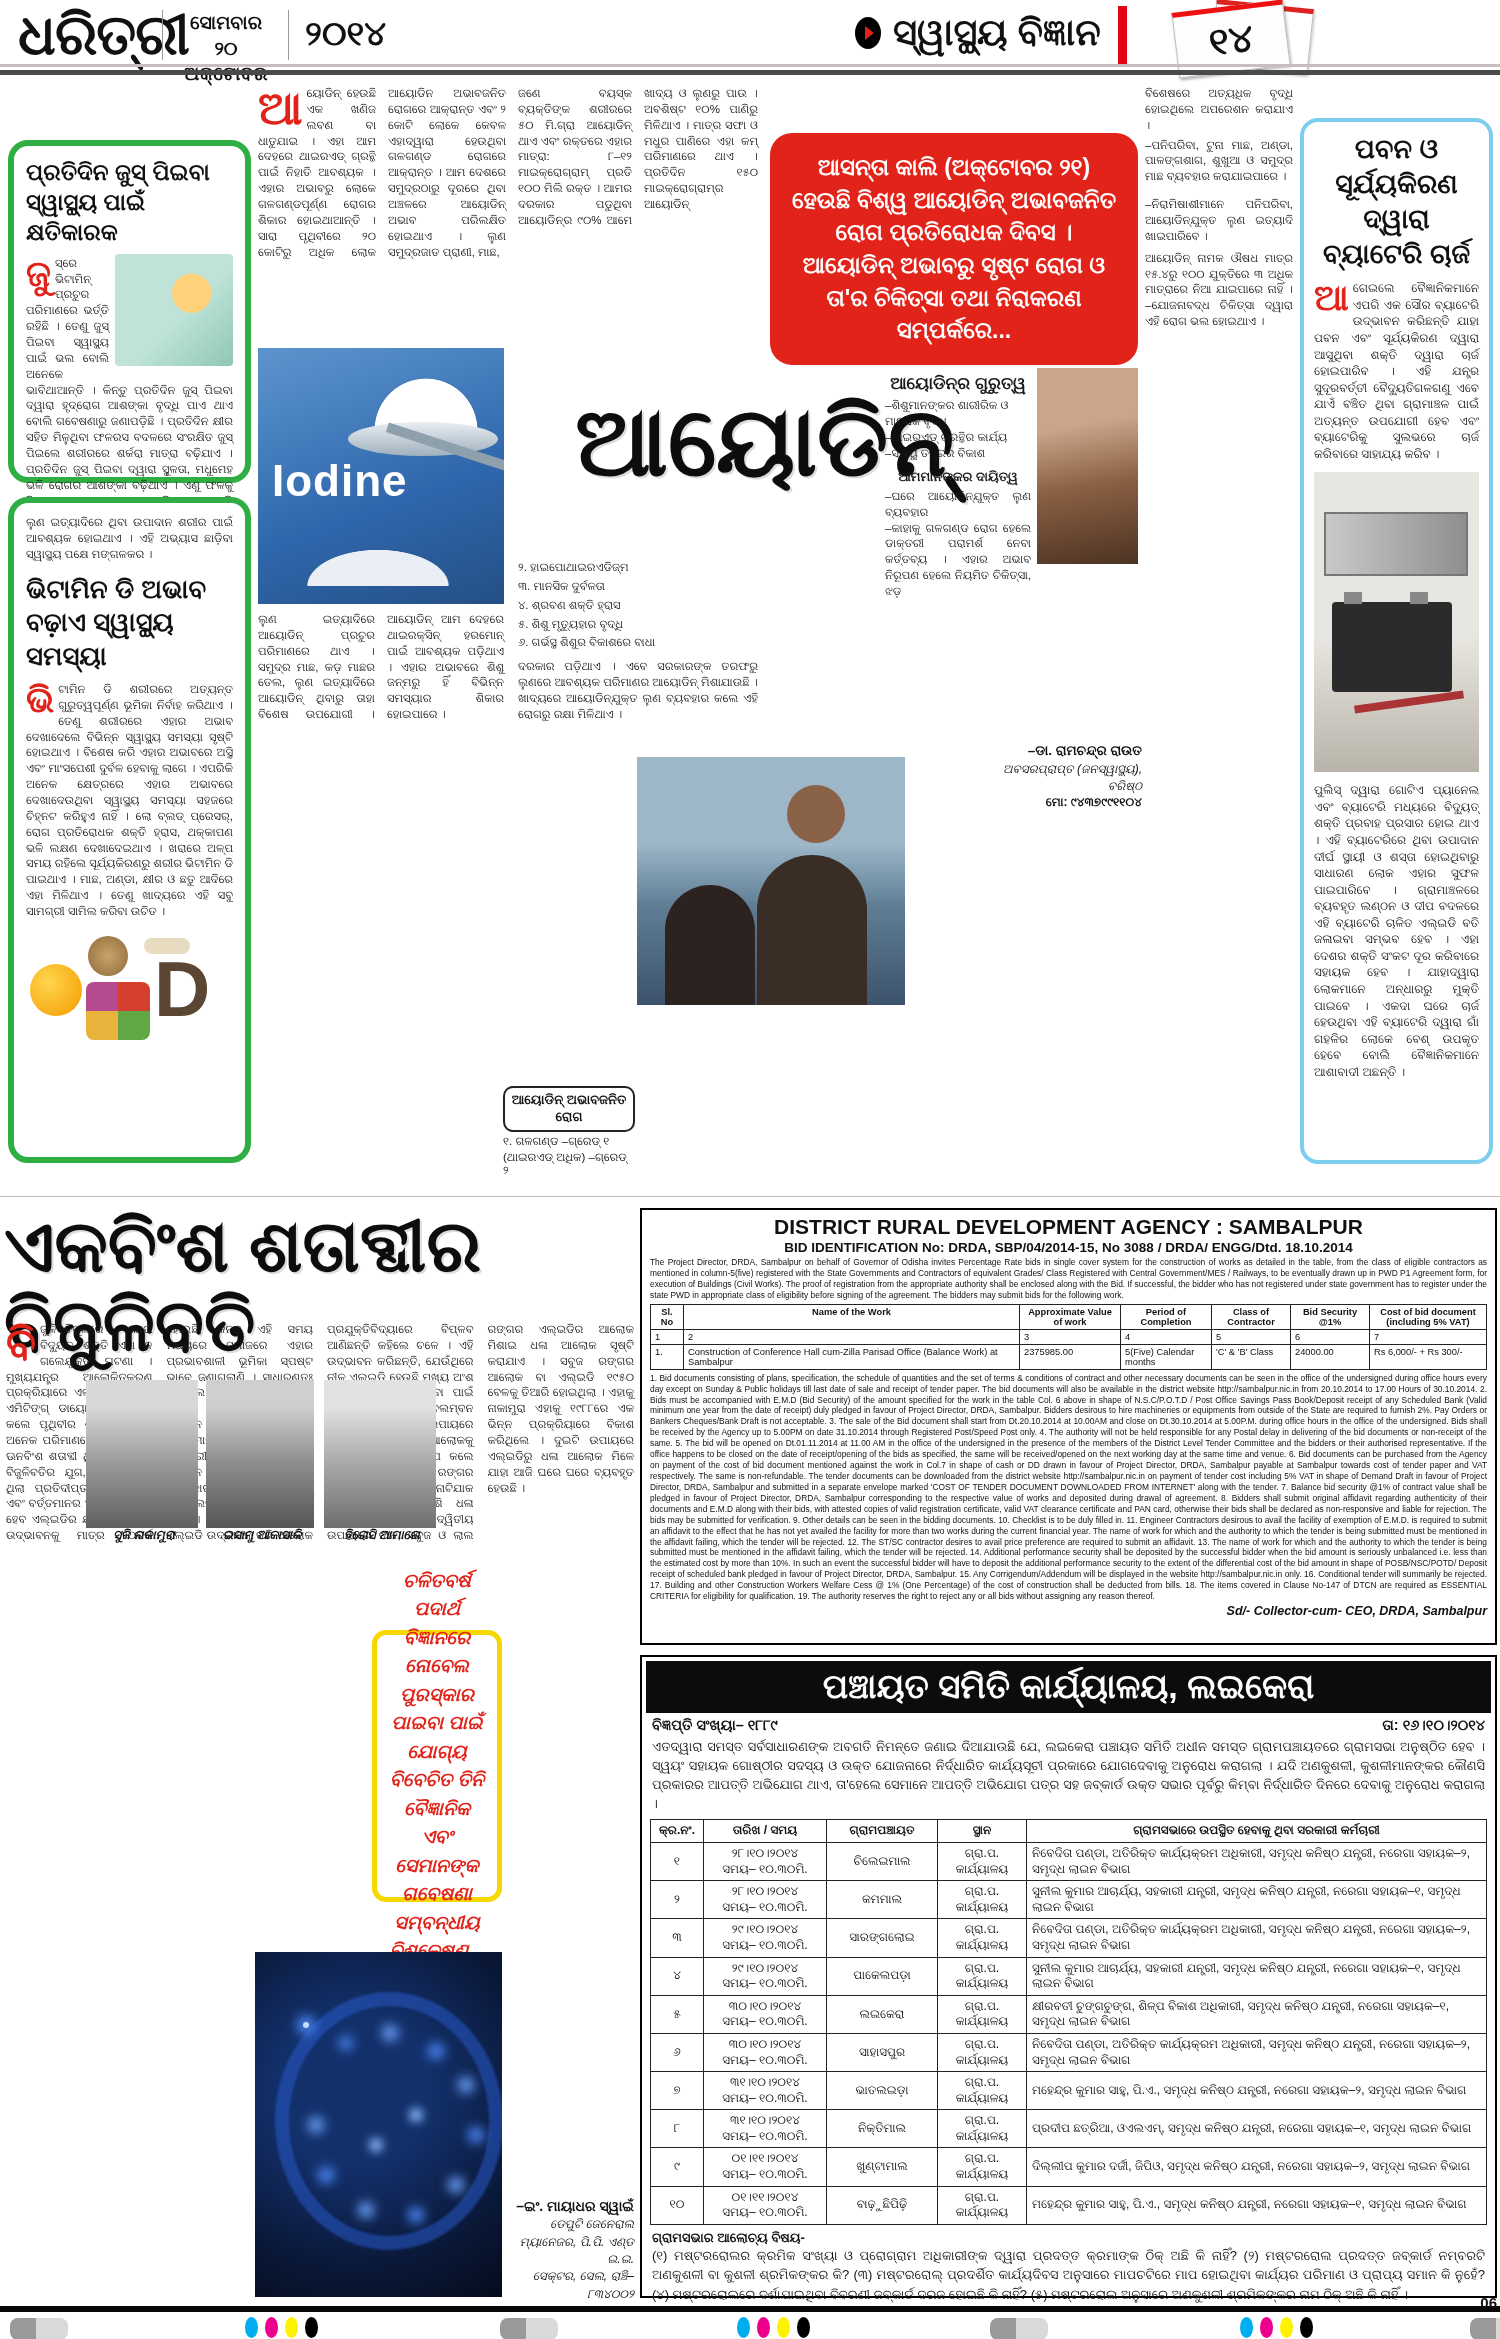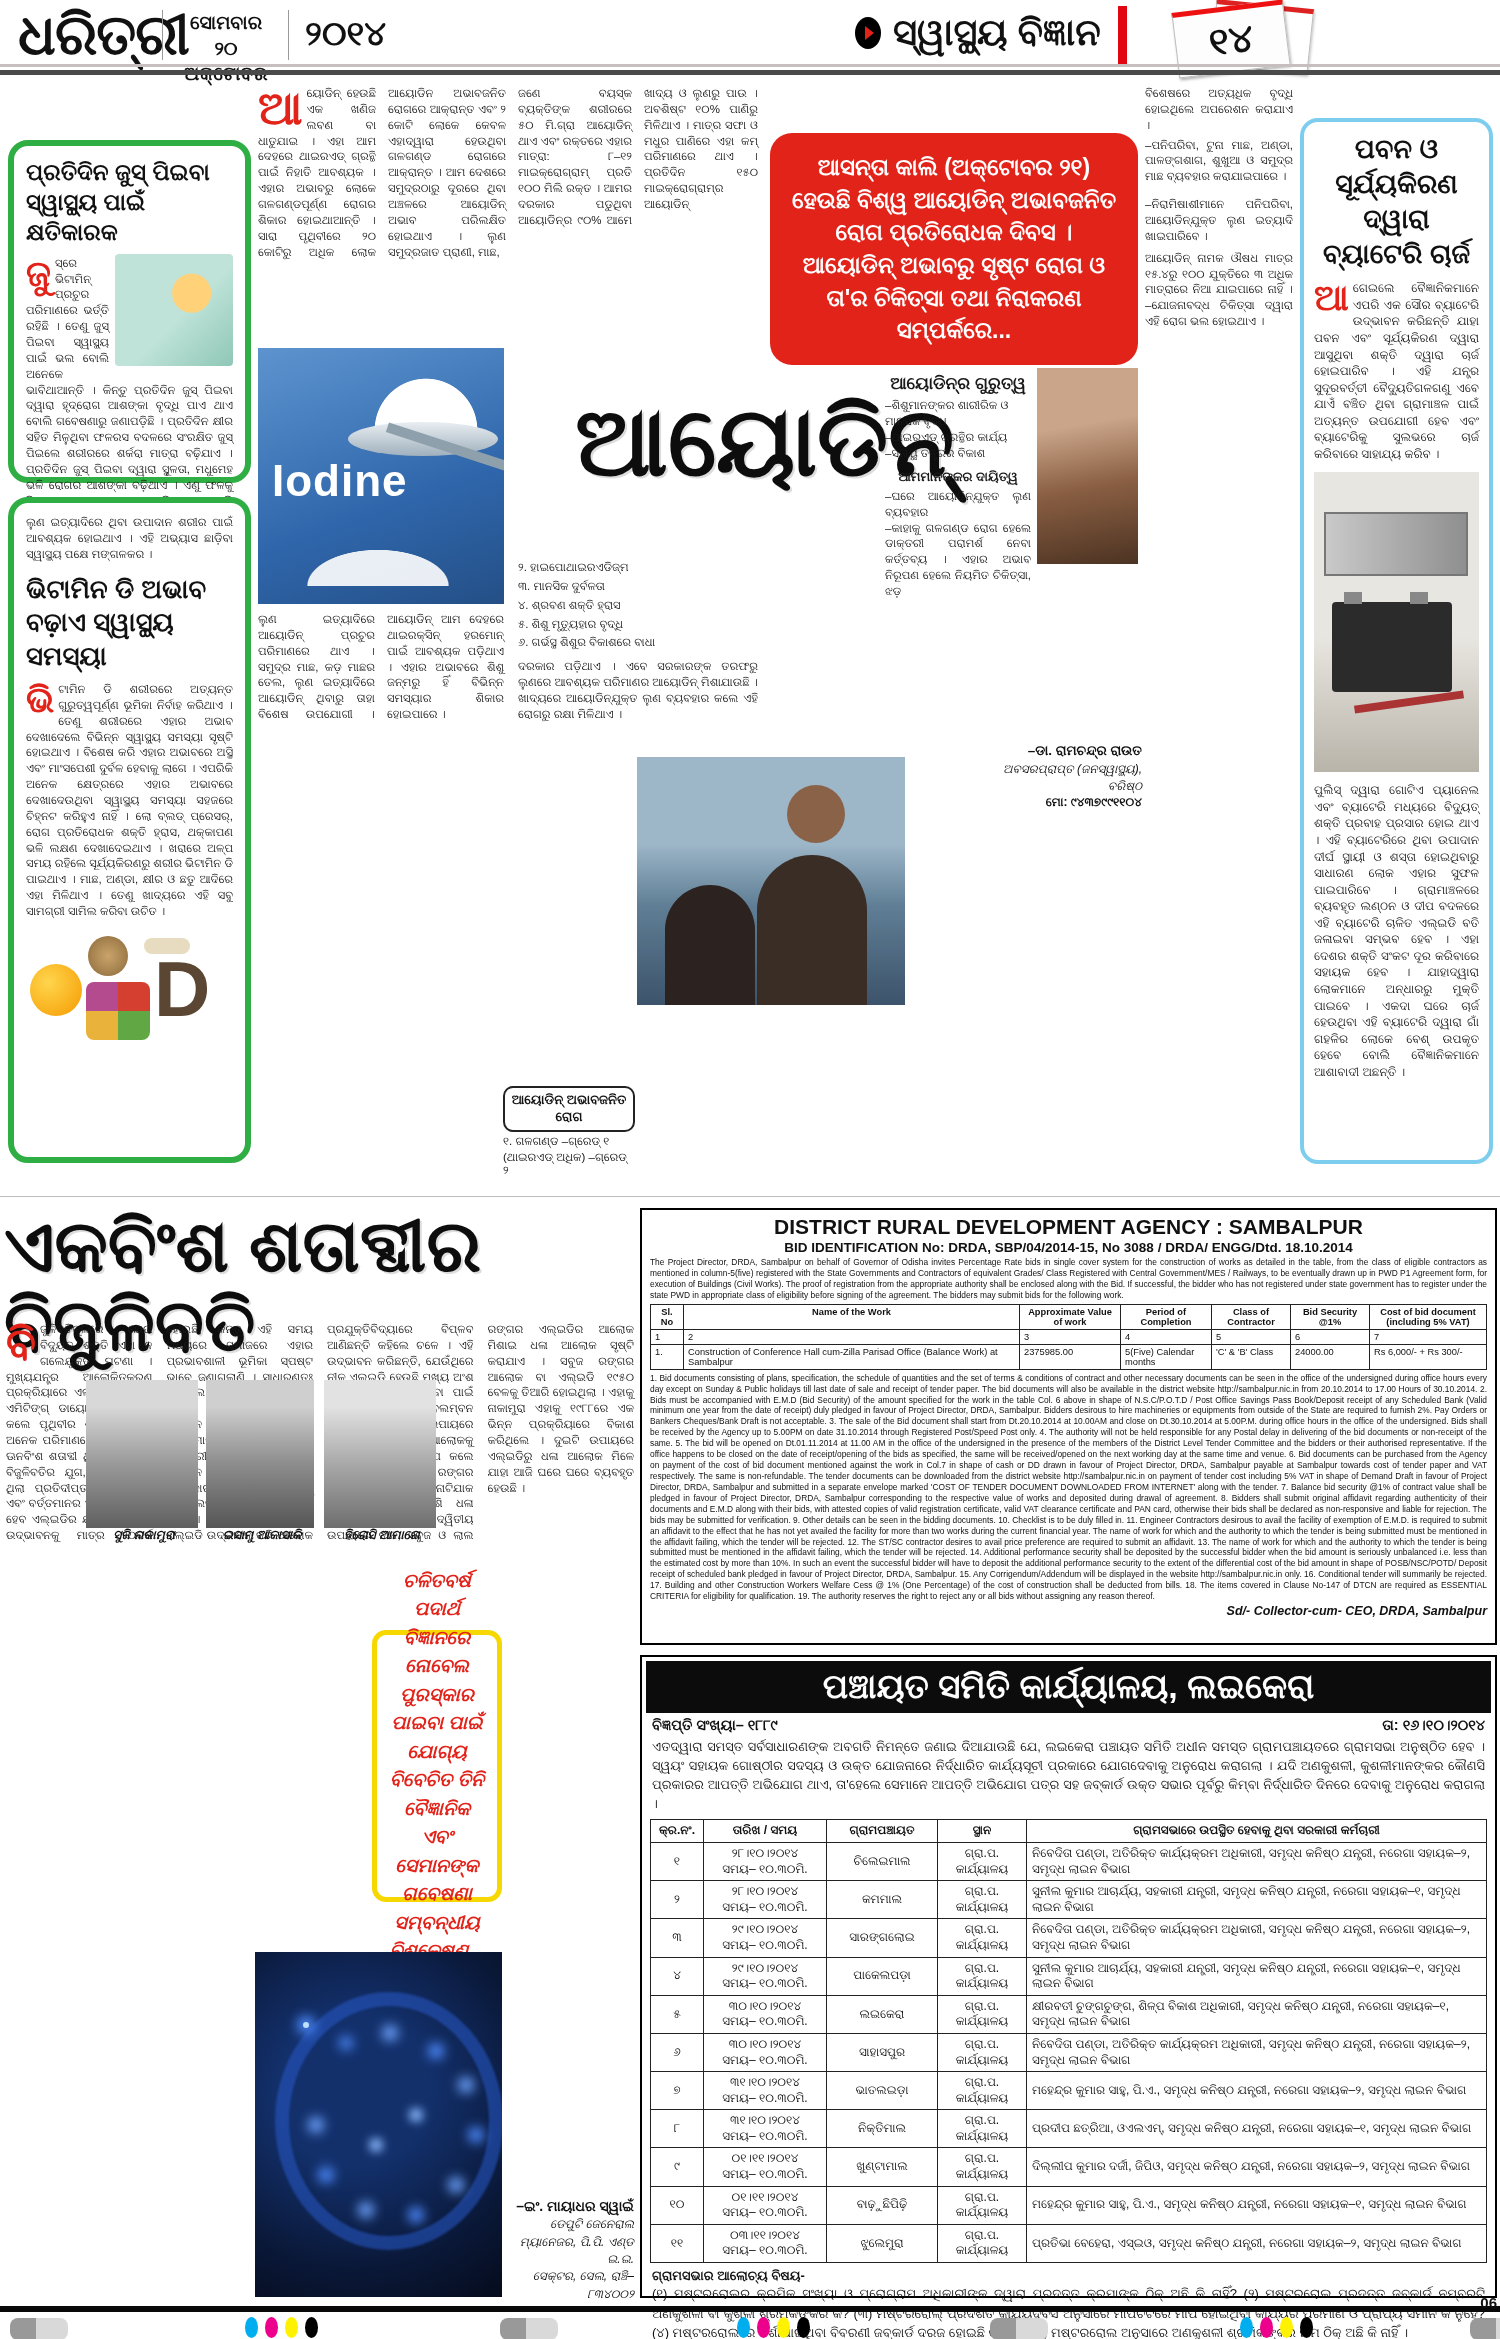--- a/index.html
+++ b/index.html
@@ -374,30 +374,20 @@
             <td style="text-align:center;">୧୦</td>
             <td style="text-align:center;">
               <div>୦୧।୧୧।୨୦୧୪</div>
               <div>ସମୟ– ୧୦.୩୦ମି.</div>
             </td>
             <td style="text-align:center;">ବାଢ଼ୁଛିପିଢ଼ି</td>
             <td style="text-align:center;">ଗ୍ରା.ପ. କାର୍ଯ୍ୟାଳୟ</td>
             <td>ମହେନ୍ଦ୍ର କୁମାର ସାହୁ, ପି.ଏ., ସମୃଦ୍ଧ କନିଷ୍ଠ ଯନ୍ତ୍ରୀ, ନରେଗା ସହାୟକ–୧, ସମୃଦ୍ଧ ଲାଇନ ବିଭାଗ</td>
           </tr>
 
-          <tr>
-            <td style="text-align:center;">୧୧</td>
-            <td style="text-align:center;">
-              <div>୦୩।୧୧।୨୦୧୪</div>
-              <div>ସମୟ– ୧୦.୩୦ମି.</div>
-            </td>
-            <td style="text-align:center;">ଝୁଲେମୁରା</td>
-            <td style="text-align:center;">ଗ୍ରା.ପ. କାର୍ଯ୍ୟାଳୟ</td>
-            <td>ପ୍ରତିଭା ବେହେରା, ଏସ୍‌ଇଓ, ସମୃଦ୍ଧ କନିଷ୍ଠ ଯନ୍ତ୍ରୀ, ନରେଗା ସହାୟକ–୨, ସମୃଦ୍ଧ ଲାଇନ ବିଭାଗ</td>
-          </tr>
         </tbody>
     </table>
     <div style="padding:5px 10px 0;font-size:13px;">
       <span style="font-weight:800;">ଗ୍ରାମସଭାର ଆଲୋଚ୍ୟ ବିଷୟ-</span>
       <div class="jt" style="line-height:1.5;">(୧) ମଷ୍ଟରରୋଲର କ୍ରମିକ ସଂଖ୍ୟା ଓ ପ୍ରୋଗ୍ରାମ ଅଧିକାରୀଙ୍କ ଦ୍ୱାରା ପ୍ରଦତ୍ତ କ୍ରମାଙ୍କ ଠିକ୍ ଅଛି କି ନାହିଁ? (୨) ମଷ୍ଟରରୋଲ ପ୍ରଦତ୍ତ ଜବ୍‌କାର୍ଡ ନମ୍ବରଟି ଅଣକୁଶଳୀ ବା କୁଶଳୀ ଶ୍ରମିକଙ୍କର କି? (୩) ମଷ୍ଟରରୋଲ୍ ପ୍ରଦର୍ଶିତ କାର୍ଯ୍ୟଦିବସ ଅନୁସାରେ ମାପଚଟିରେ ମାପ ହୋଇଥିବା କାର୍ଯ୍ୟର ପରିମାଣ ଓ ପ୍ରାପ୍ୟ ସମାନ କି ନୁହେଁ? (୪) ମଷ୍ଟରରୋଲରେ ଦର୍ଶାଯାଇଥିବା ବିବରଣୀ ଜବ୍‌କାର୍ଡ ଦରଜ ହୋଇଛି କି ନାହିଁ? (୫) ମଷ୍ଟରରୋଲ ଅନୁସାରେ ଅଣକୁଶଳୀ ଶ୍ରମିକଙ୍କର ନାମ ଠିକ୍ ଅଛି କି ନାହିଁ ।</div>
     </div>
 
   </div>
 
   <div class="abs" style="left:0;top:2306px;width:1500px;height:6px;background:#090909;"></div>

